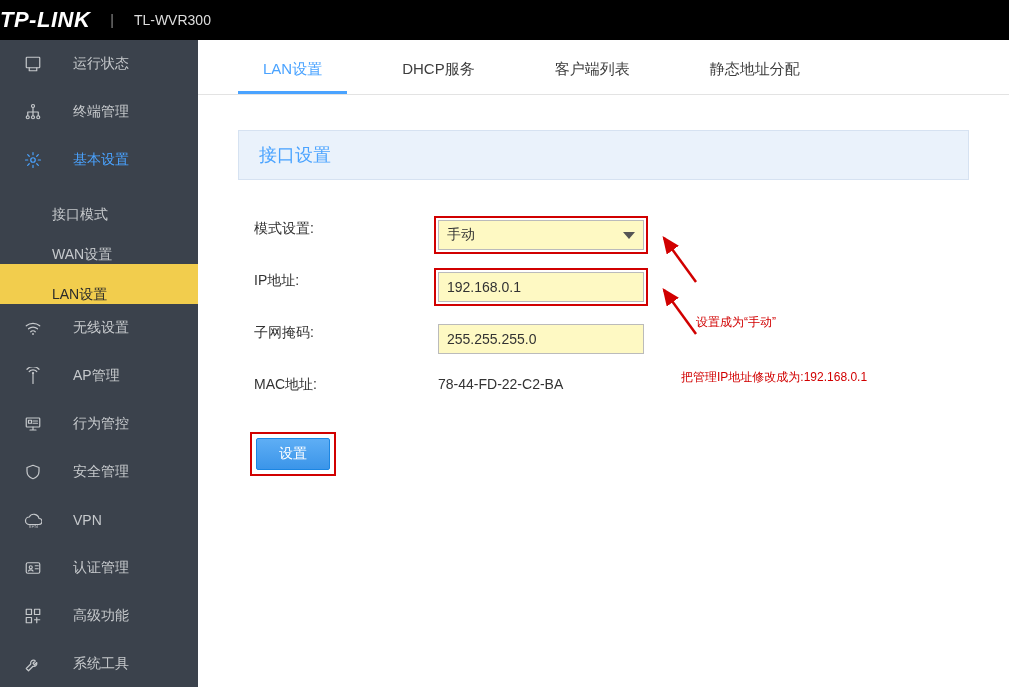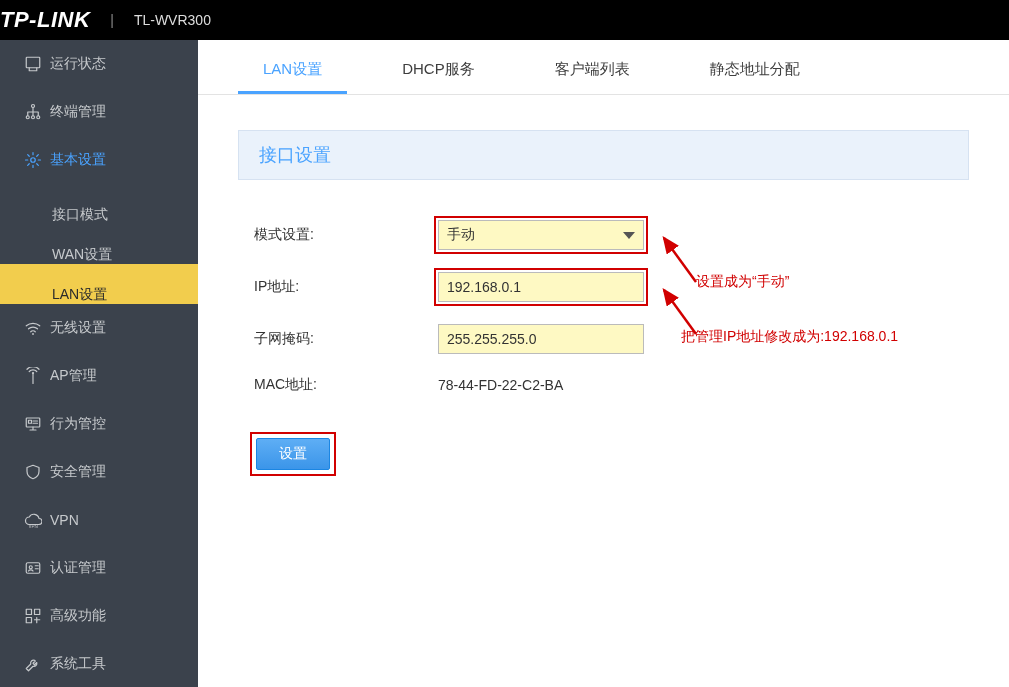--- a/index.html
+++ b/index.html
@@ -44,20 +44,21 @@
     background: #3b424c;
     color: #c6c9cc;
     overflow-y: auto;
   }
   .side-item {
     display: flex;
     align-items: center;
     height: 48px;
     padding-left: 20px;
     cursor: pointer;
+    gap: 23px;
   }
   .side-item .icon {
     width: 26px;
     display: flex;
     align-items: center;
     justify-content: center;
     flex-shrink: 0;
   }
   .side-item .label {
     margin-left: 4px;
@@ -111,21 +112,21 @@
     background: #eaf2fb;
     color: #4aa3ff;
     padding: 12px 20px;
     font-size: 18px;
   }
   .form-area {
     padding: 40px 40px 0 56px;
   }
   .form-row {
     display: flex;
-    align-items: center;
+    align-items: flex-start;
     margin-bottom: 22px;
   }
   .form-label {
     width: 184px;
     color: #333;
     font-size: 14px;
   }
   .select-box, .text-box {
     width: 206px;
     height: 30px;
@@ -154,23 +155,24 @@
     font-size: 14px;
     cursor: pointer;
   }
   .btn-wrap {
     margin-top: 20px;
   }
   
   .annot {
     position: absolute;
     color: #d10000;
-    font-size: 14px;
+    font-size: 12px;
     font-weight: 500;
     pointer-events: none;
+    margin-top: 41px;
   }
   .arrow {
     position: absolute;
     pointer-events: none;
   }
   .caret-down {
     width: 0; height: 0;
     border-left: 6px solid transparent;
     border-right: 6px solid transparent;
     border-top: 7px solid #555;

